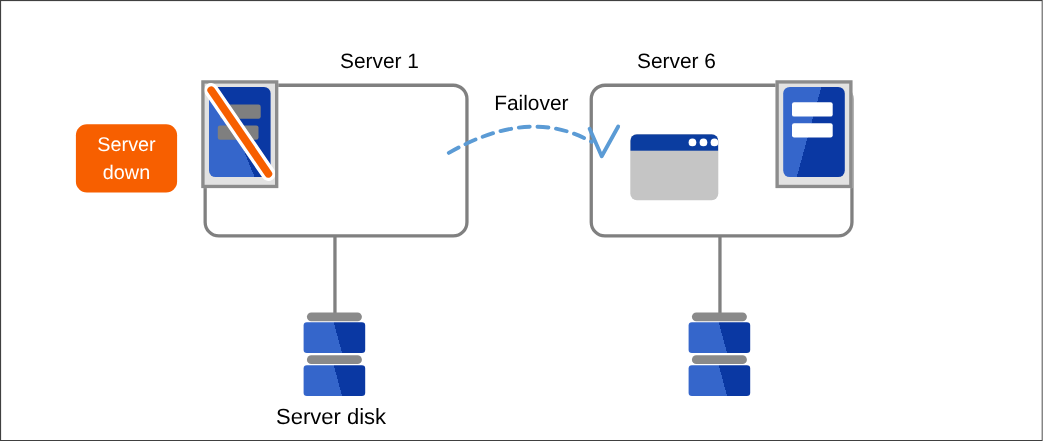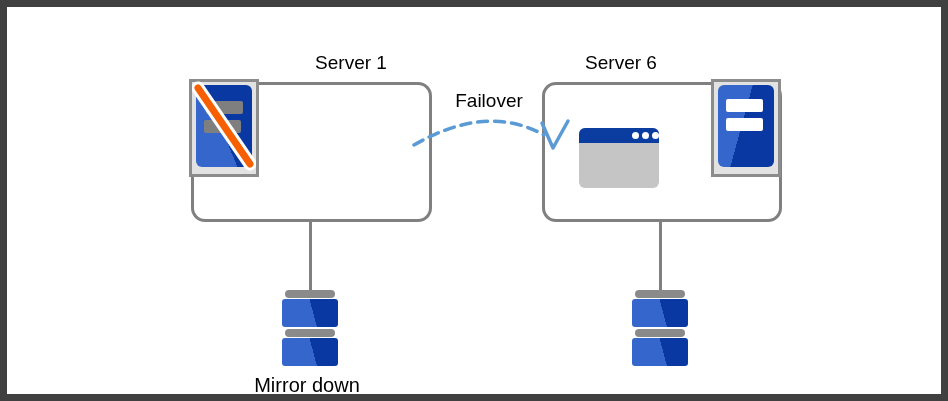--- a/index.html
+++ b/index.html
@@ -6,21 +6,21 @@
     margin: 0;
     padding: 0;
     background: #ffffff;
     font-family: "Liberation Sans", "DejaVu Sans", sans-serif;
   }
   #canvas {
     position: relative;
     width: 948px;
     height: 401px;
     background: #ffffff;
-    border: 7px solid #404040;
+    border: 1px solid #404040;
     box-sizing: border-box;
     overflow: hidden;
     color: #000000;
   }
   .abs { position: absolute; }
 
   .diagram-label {
     position: absolute;
     transform: translateX(-50%);
     font-size: 19px;
@@ -163,20 +163,22 @@
             <stop offset="0.5" stop-color="#0a38a3"></stop>
           </linearGradient>
         </defs>
         <rect x="4" y="5" width="56" height="82" rx="6" fill="url(#gs2)"></rect>
         <rect x="12" y="19" width="37" height="13" rx="2" fill="#ffffff"></rect>
         <rect x="12" y="38" width="37" height="13" rx="2" fill="#ffffff"></rect>
       </svg>
     </span>
   </div>
 
+  <div class="badge">Server
+down</div>
 
   <div class="diagram-label" style="left:482px; top:84px;">Failover</div>
   <svg class="abs" style="left:395px; top:96px;" width="180" height="52" viewBox="0 0 180 52">
     <path d="M 12 42 Q 85 0 142 32" fill="none" stroke="#5b9bd5" stroke-width="3.5" stroke-dasharray="10 7" stroke-linecap="round"></path>
     <polyline points="140,20 151,45 166,18" fill="none" stroke="#5b9bd5" stroke-width="3.5" stroke-linecap="round" stroke-linejoin="round"></polyline>
   </svg>
 
   <div class="app-window">
     <div class="app-titlebar">
       <span class="app-dot" style="left:53px;"></span>
@@ -184,21 +186,21 @@
       <span class="app-dot" style="left:73px;"></span>
     </div>
   </div>
 
   <div class="disk" style="left:275px; top:283px;">
     <div class="disk-bar"></div>
     <div class="disk-platter"></div>
     <div class="disk-bar"></div>
     <div class="disk-platter"></div>
   </div>
-  <div class="diagram-label" style="left:300px; top:367px; font-size:20px;">Mirror down</div>
+  <div class="diagram-label" style="left:300px; top:367px; font-size:20px;">Server disk</div>
 
   <div class="disk" style="left:625px; top:283px;">
     <div class="disk-bar"></div>
     <div class="disk-platter"></div>
     <div class="disk-bar"></div>
     <div class="disk-platter"></div>
   </div>
 
 </div>
 

